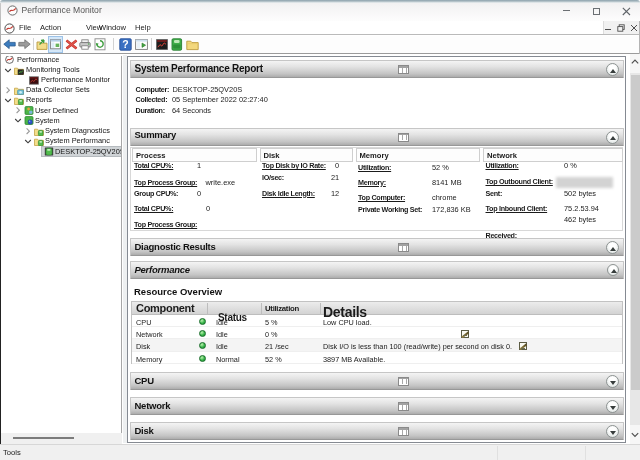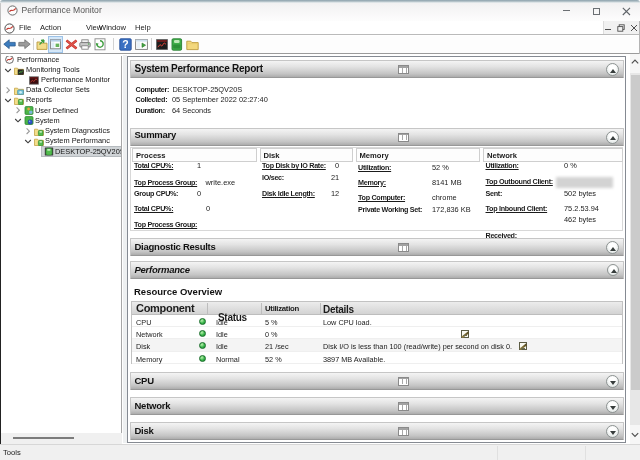--- a/index.html
+++ b/index.html
@@ -380,21 +380,21 @@
 
     <div class="abs" style="left:6px;top:229px;font-size:9.5px;font-weight:bold;color:#111">Resource Overview</div>
     <div class="abs" id="rtable" style="left:3px;top:244px;width:492px;height:63px;border:1px solid #c2c2c2;background:#fff">
       <div class="abs" style="left:0;top:0;width:490px;height:13px;background:linear-gradient(#ececec,#d3d3d3);border-bottom:1px solid #bdbdbd"></div>
       <div class="abs" style="left:75px;top:1px;width:1px;height:11px;background:#bdbdbd"></div>
       <div class="abs" style="left:129px;top:1px;width:1px;height:11px;background:#bdbdbd"></div>
       <div class="abs" style="left:188px;top:1px;width:1px;height:11px;background:#bdbdbd"></div>
       <div class="rtext rlabel" style="left:4px;top:0;font-size:11px">Component</div>
       <div class="rtext rlabel" style="left:86px;top:10px;font-size:10px">Status</div>
       <div class="rtext rlabel" style="left:133px;top:2px;font-size:7.8px">Utilization</div>
-      <div class="rtext rlabel" style="left:191px;top:2px;font-size:10px">Details</div>
+      <div class="rtext rlabel" style="left:191px;top:2px;font-size:14px">Details</div>
       <div class="rrow" style="top:13px">
           <span class="c1">CPU</span>
           <span class="gdot"></span>
           <span class="c2">Idle</span>
           <span class="c3">5 %</span>
           <span class="c4">Low CPU load.</span>
         </div>
       <div class="rrow" style="top:25.2px">
           <span class="c1">Network</span>
           <span class="gdot"></span>

